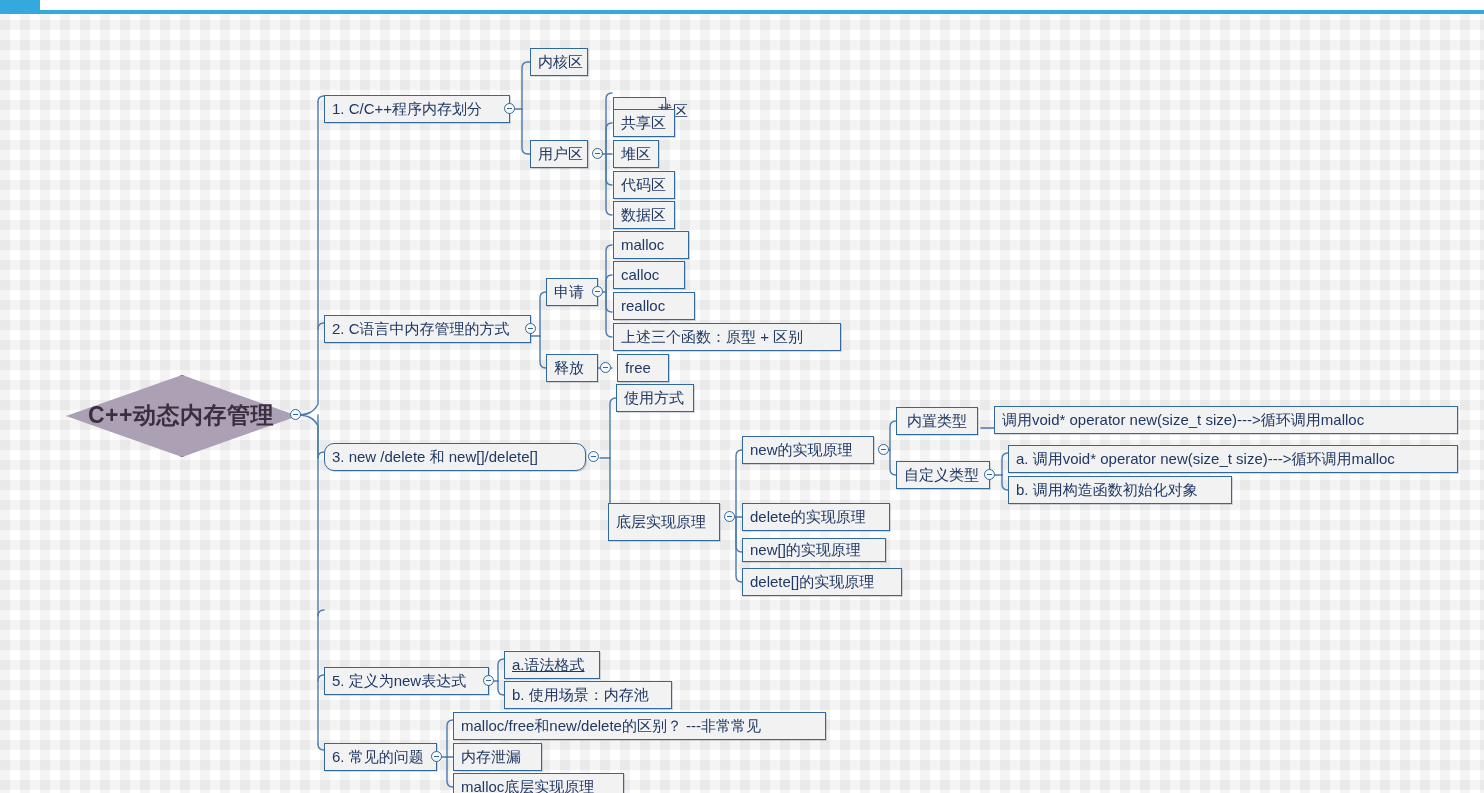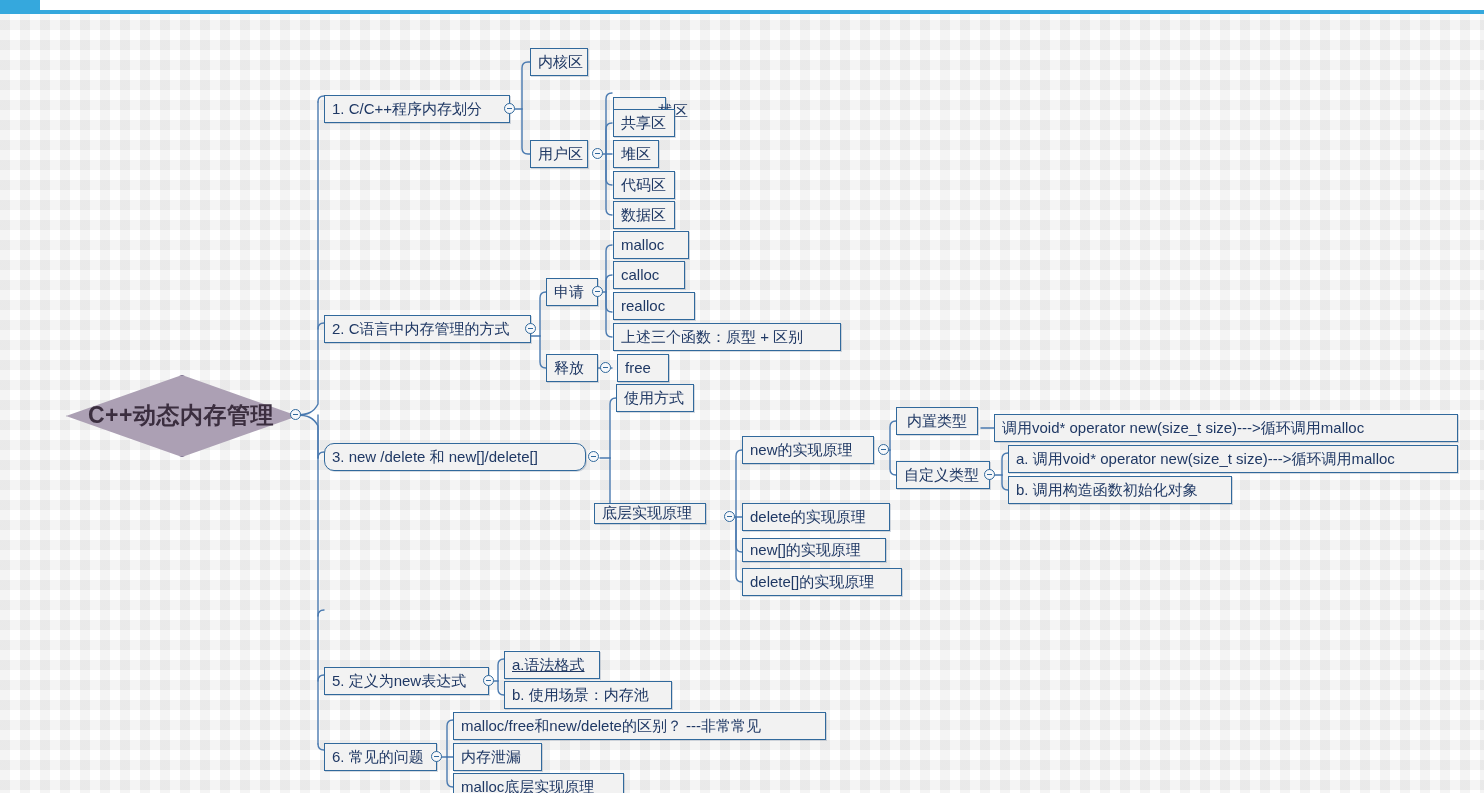--- a/index.html
+++ b/index.html
@@ -226,34 +226,34 @@
 
   <div class="node" style="left:324px;top:429px;width:262px;height:28px;border-radius:10px;">
     <span>3. new /delete 和 new[]/delete[]</span>
   </div>
   <div class="handle" style="left:588px;top:437px;"></div>
 
   <div class="node" style="left:616px;top:370px;width:78px;height:28px;">
     <span>使用方式</span>
   </div>
 
-  <div class="node" style="left:594px;top:489px;width:112px;height:21px;">
+  <div class="node" style="left:608px;top:489px;width:112px;height:38px;">
     <span>底层实现原理</span>
   </div>
   <div class="handle" style="left:724px;top:497px;"></div>
 
   <div class="node" style="left:742px;top:422px;width:132px;height:28px;">
     <span>new的实现原理</span>
   </div>
   <div class="handle" style="left:878px;top:430px;"></div>
 
   <div class="node" style="left:896px;top:393px;width:82px;height:28px;justify-content:center;">
     <span>内置类型</span>
   </div>
-  <div class="node" style="left:994px;top:400px;width:464px;height:28px;">
+  <div class="node" style="left:994px;top:392px;width:464px;height:28px;">
     <span>调用void* operator new(size_t size)---&gt;循环调用malloc</span>
   </div>
 
   <div class="node" style="left:896px;top:447px;width:94px;height:28px;">
     <span>自定义类型</span>
   </div>
   <div class="handle" style="left:984px;top:455px;"></div>
 
   <div class="node" style="left:1008px;top:431px;width:450px;height:28px;">
     <span>a. 调用void* operator new(size_t size)---&gt;循环调用malloc</span>

